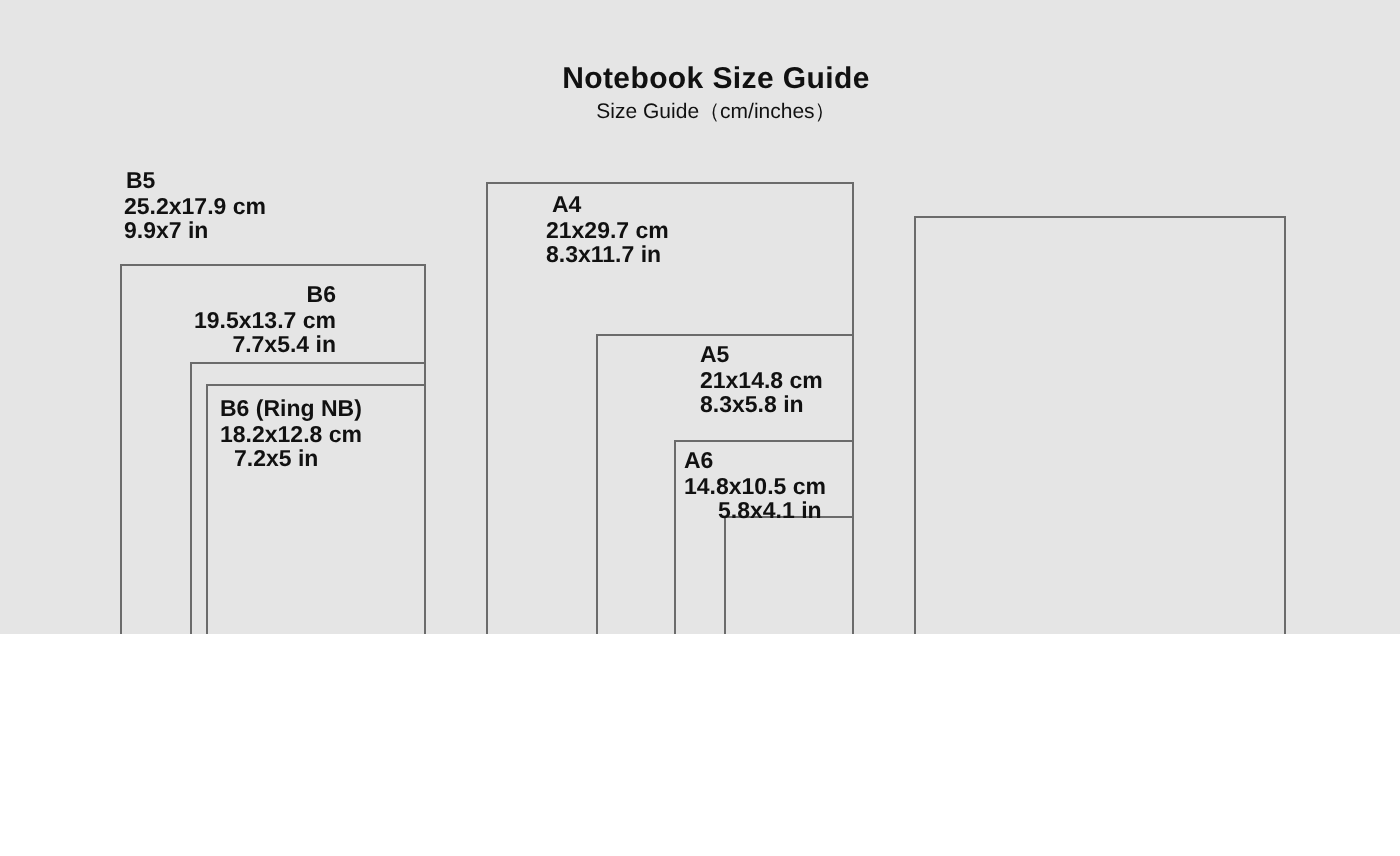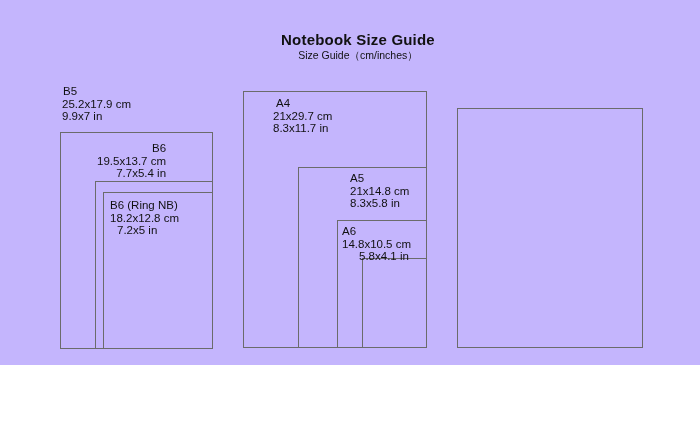--- a/index.html
+++ b/index.html
@@ -3,22 +3,22 @@
 <meta charset="utf-8">
 <style>
   html, body {
     margin: 0;
     padding: 0;
     background: #ffffff;
   }
   #canvas {
     position: relative;
     width: 700px;
-    height: 365px;
-    background: #c4b5fd;
+    height: 317px;
+    background: #e5e5e5;
     font-family: "Liberation Sans", "DejaVu Sans", sans-serif;
     color: #111111;
     overflow: hidden;
   }
   .page-title {
     position: absolute;
     left: 0;
     top: 31px;
     width: 716px;
     text-align: center;
@@ -37,21 +37,21 @@
   }
   .size-box {
     position: absolute;
     border: 1px solid #6b6b6b;
     background: transparent;
     box-sizing: border-box;
   }
   .size-label {
     position: absolute;
     font-size: 11.5px;
-    font-weight: normal;
+    font-weight: bold;
     line-height: 12.7px;
     white-space: nowrap;
   }
   .size-label div { height: 12.7px; }
 
   
   #box-b5     { left: 60px;  top: 132px; width: 153px; height: 217px; }
   #box-b6     { left: 95px;  top: 181px; width: 118px; height: 168px; }
   #box-b6ring { left: 103px; top: 192px; width: 110px; height: 157px; }
   #box-a4     { left: 243px; top: 91px;  width: 184px; height: 257px; }

